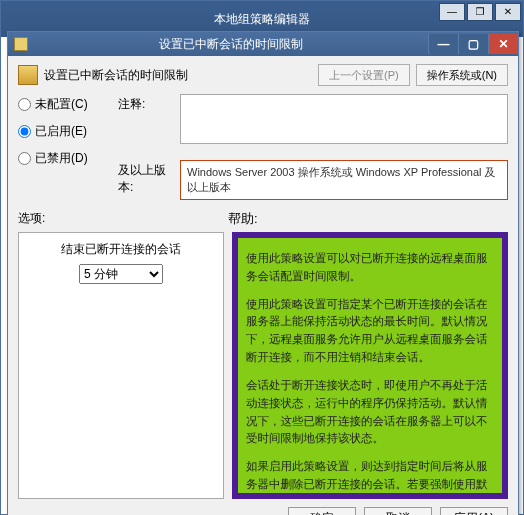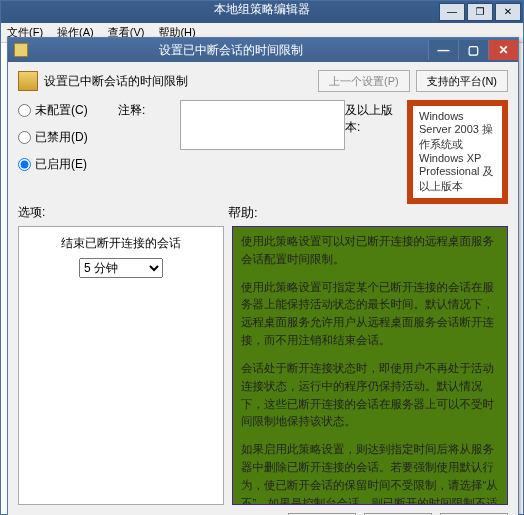--- a/index.html
+++ b/index.html
@@ -1,18 +1,18 @@
 <!DOCTYPE html>
 <html><head>
 <meta charset="utf-8">
 <style>
   * { box-sizing: border-box; font-family: "Microsoft YaHei", "SimSun", Tahoma, sans-serif; }
   body { margin: 0; background: #c0c8d0; width: 524px; height: 515px; overflow: hidden; font-size: 12px; color: #000; }
   .outer-window { position: absolute; left: 0; top: 0; width: 524px; height: 100%; background: #fff; border: 1px solid #4a6e9e; }
-  .outer-titlebar { height: 22px; background: linear-gradient(#3a5e8e, #355784); color: #fff; display: flex; align-items: flex-start; justify-content: center; position: relative; font-size: 12px; }
+  .outer-titlebar { height: 36px; background: linear-gradient(#3a5e8e, #355784); color: #fff; display: flex; align-items: center; justify-content: center; position: relative; font-size: 12px; }
   .outer-titlebar .wc { position: absolute; right: 2px; top: 2px; display: flex; gap: 2px; }
   .wc button { width: 26px; height: 18px; border: 1px solid #2a4a70; background: #d8e0ea; font-size: 10px; line-height: 16px; padding:0; }
   .outer-menu { height: 20px; display: flex; align-items: center; gap: 14px; padding: 0 6px; background: #f0f0f0; border-bottom: 1px solid #d0d0d0; font-size: 11px; }
   .outer-menu span { cursor: default; }
   .outer-body { position: relative; height: calc(100% - 42px); background: #fff; }
 
   .dialog { position: absolute; left: 6px; top: -6px; width: 512px; height: 505px; border: 1px solid #5a7ba7; background: #f0f0f0; box-shadow: 2px 2px 4px rgba(0,0,0,.3); }
   .dlg-titlebar { height: 24px; background: linear-gradient(#4a6fa0, #3f618e); color: #fff; display: flex; align-items: center; position: relative; padding-left: 6px; }
   .dlg-titlebar .ico { width: 14px; height: 14px; background: #e8d070; border: 1px solid #a08030; margin-right: 6px; }
   .dlg-titlebar .t { flex: 1; text-align: center; font-size: 12px; }
@@ -27,57 +27,51 @@
   .hdr-row .ico2 { width: 20px; height: 20px; background: linear-gradient(#f0d070,#d0a030); border:1px solid #a07020; margin-right: 6px; }
   .hdr-row .title2 { flex: 1; font-size: 12px; }
   .nav-btns { display: flex; gap: 6px; border-radius: 11px; }
   .nav-btns button { height: 22px; padding: 0 10px; font-size: 11px; background: #f4f4f4; border: 1px solid #aeaeae; }
   .nav-btns button:disabled { color: #888; }
 
   .top-block { display: flex; }
   .left-col { width: 100px; display: flex; flex-direction: column; gap: 10px; padding-top: 2px; }
   .radio-row { display: flex; align-items: center; gap: 4px; font-size: 12px; white-space: nowrap; }
   .radio-row input { margin:0; }
-  .right-col { flex: 1; display: flex; flex-direction: row; gap: 0; }
+  .right-col { flex: 1; display: flex; flex-direction: column; gap: 16px; }
   .field-row { display: flex; align-items: flex-start; gap: 6px; }
   .field-row .lbl { width: 56px; text-align: left; padding-top: 2px; font-size: 12px; }
   .comment-box { flex:1; height: 50px; border: 1px solid #a9a9a9; background: #fff; font-size: 12px; padding: 2px 4px; resize: none; }
-  .plat-box { flex:1; min-height: 24px; border: 6px solid #c2410c; background: #fff; font-size: 11px; padding: 4px 6px; color: #333; }
+  .plat-box { flex:1; min-height: 24px; border: 1px solid #c2410c; background: #fff; font-size: 11px; padding: 4px 6px; color: #333; }
 
-  .mid-labels { display: flex; }
+  .mid-labels { display: flex; margin-top: 10px; }
   .mid-labels .l { width: 210px; font-size: 12px; }
   .mid-labels .r { font-size: 13px; }
 
   .mid-block { display: flex; gap: 8px; flex: 1; margin-top: 4px; min-height: 0; }
   .opt-pane { width: 206px; border: 1px solid #a9a9a9; background: #fff; padding: 8px 6px; overflow: auto; }
   .opt-row { display: flex; align-items: center; gap: 6px; font-size: 12px; flex-direction: column; }
   .opt-row select { height: 20px; font-size: 12px; width: 84px; }
-  .help-pane { flex: 1; border: 1px solid #4c1d95; background: #4d7c0f; padding: 6px 8px; overflow-y: scroll; font-size: 11.5px; line-height: 1.55; color: #222; }
+  .help-pane { flex: 1; border: 6px solid #4c1d95; background: #84cc16; padding: 12px 8px; overflow-y: scroll; font-size: 11.5px; line-height: 1.55; color: #222; }
   .help-pane p { margin: 0 0 10px 0; }
 
   .btn-row { display: flex; justify-content: flex-end; gap: 8px; padding-top: 8px; }
   .btn-row button { width: 68px; height: 22px; font-size: 12px; background: #f4f4f4; border: 1px solid #9a9a9a; }
 </style>
 </head>
 <body>
 
 <div class="outer-window">
   <div class="outer-titlebar">
     <span>本地组策略编辑器</span>
     <div class="wc">
       <button>—</button>
       <button>❐</button>
       <button>✕</button>
     </div>
-  </div>
-  <div class="outer-menu">
-    <span>文件(F)</span>
-    <span>操作(A)</span>
-    <span>查看(V)</span>
-    <span>帮助(H)</span>
   </div>
   <div class="outer-body">
 
     <div class="dialog">
       <div class="dlg-titlebar">
         <span class="ico"></span>
         <span class="t">设置已中断会话的时间限制</span>
         <div class="dlg-wc">
           <button class="min">—</button>
           <button class="max">▢</button>
@@ -85,37 +79,37 @@
         </div>
       </div>
 
       <div class="dlg-body">
 
         <div class="hdr-row">
           <span class="ico2"></span>
           <span class="title2">设置已中断会话的时间限制</span>
           <div class="nav-btns">
             <button disabled="">上一个设置(P)</button>
-            <button>支持的平台(N)</button>
+            <button>操作系统或(N)</button>
           </div>
         </div>
 
         <div class="top-block">
           <div class="left-col">
             <label class="radio-row">
               <input type="radio" name="st" style="">
               <span>未配置(C)</span>
             </label>
             <label class="radio-row">
+              <input type="radio" name="st" checked="" style="">
+              <span>已启用(E)</span>
+            </label>
+            <label class="radio-row">
               <input type="radio" name="st" style="">
               <span>已禁用(D)</span>
-            </label>
-            <label class="radio-row">
-              <input type="radio" name="st" checked="" style="">
-              <span>已启用(E)</span>
             </label>
           </div>
           <div class="right-col">
             <div class="field-row">
               <span class="lbl">注释:</span>
               <textarea class="comment-box" style=""></textarea>
             </div>
             <div class="field-row">
               <span class="lbl">及以上版本:</span>
               <div class="plat-box">Windows Server 2003 操作系统或 Windows XP Professional 及以上版本</div>

